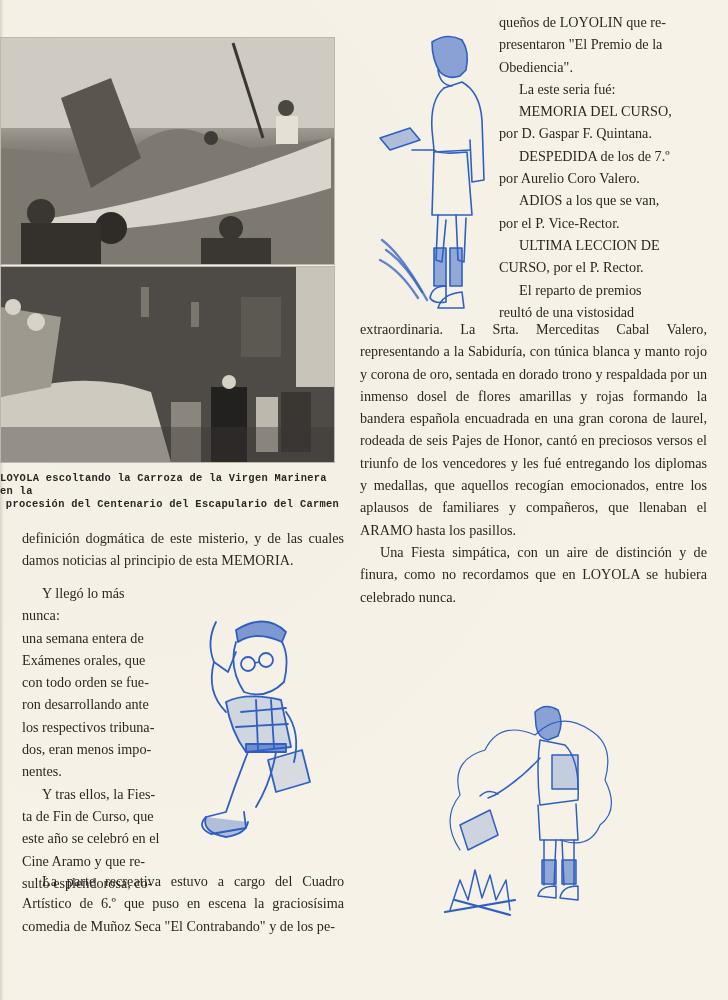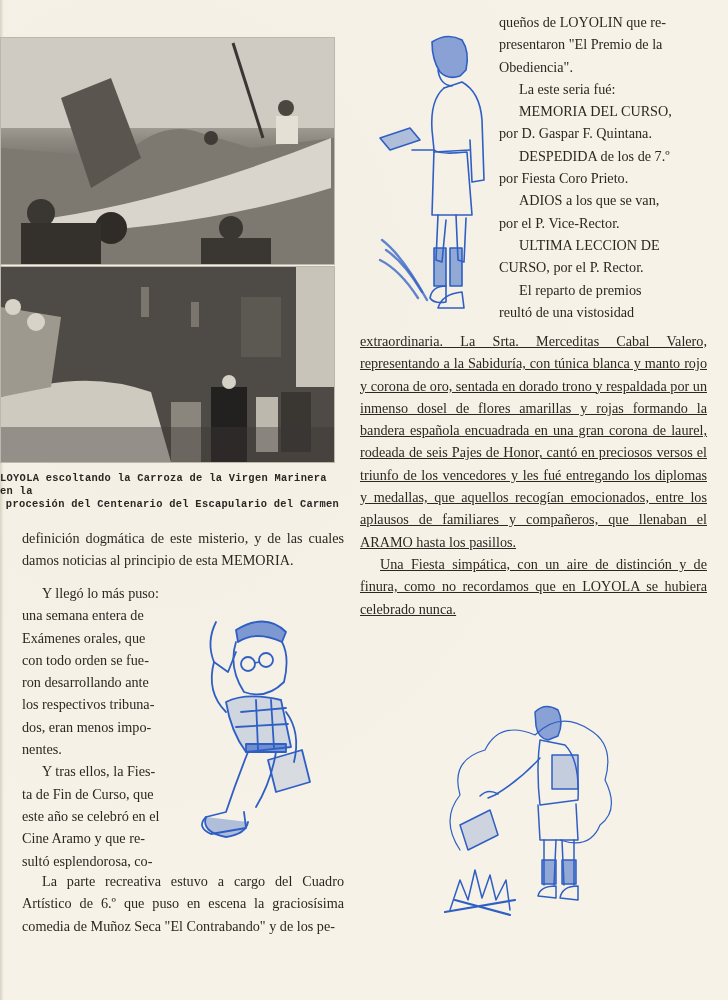--- a/index.html
+++ b/index.html
@@ -32,21 +32,21 @@
   .caption .l1 { display:block; text-align:left; padding-left:0; }
 
   
   .text { position:absolute; font-size:14.2px; line-height:22.3px; color:#2d2723; }
   .text p { margin:0; }
   .indent { text-indent:20px; }
   .justify { text-align:justify; text-align-last:left; }
 
   .rc-top { left:499px; top:11px; width:210px; }
   .rc-top p.line { white-space:nowrap; }
-  .rc-main { left:360px; top:330px; width:347px;text-decoration:underline; }
+  .rc-main { left:360px; top:318px; width:347px; }
 
   .lc-main { left:22px; top:527px; width:322px; }
   .lc-narrow { left:22px; top:582px; width:143px; }
   .lc-bottom { left:22px; top:870px; width:322px; }
 
   .ill { position:absolute; }
   .ill svg { width:100%; height:100%; }
 </style>
 </head>
 <body>
@@ -98,40 +98,40 @@
   </div>
 
   <div class="text rc-top">
     <p class="line">queños de LOYOLIN que re-</p>
     <p class="line">presentaron "El Premio de la</p>
     <p class="line">Obediencia".</p>
     <p class="line indent">La este seria fué:</p>
     <p class="line indent">MEMORIA DEL CURSO,</p>
     <p class="line">por D. Gaspar F. Quintana.</p>
     <p class="line indent">DESPEDIDA de los de 7.º</p>
-    <p class="line">por Fiesta Coro Prieto.</p>
+    <p class="line">por Aurelio Coro Valero.</p>
     <p class="line indent">ADIOS a los que se van,</p>
     <p class="line">por el P. Vice-Rector.</p>
     <p class="line indent">ULTIMA LECCION DE</p>
     <p class="line">CURSO, por el P. Rector.</p>
     <p class="line indent">El reparto de premios</p>
     <p class="line">reultó de una vistosidad</p>
   </div>
 
   <div class="text rc-main justify">
     <p>extraordinaria. La Srta. Merceditas Cabal Valero, representando a la Sabiduría, con túnica blanca y manto rojo y corona de oro, sentada en dorado trono y respaldada por un inmenso dosel de flores amarillas y rojas formando la bandera española encuadrada en una gran corona de laurel, rodeada de seis Pajes de Honor, cantó en preciosos versos el triunfo de los vencedores y les fué entregando los diplomas y medallas, que aquellos recogían emocionados, entre los aplausos de familiares y compañeros, que llenaban el ARAMO hasta los pasillos.</p>
     <p class="indent">Una Fiesta simpática, con un aire de distinción y de finura, como no recordamos que en LOYOLA se hubiera celebrado nunca.</p>
   </div>
 
   <div class="text lc-main justify">
     <p>definición dogmática de este misterio, y de las cuales damos noticias al principio de esta MEMORIA.</p>
   </div>
 
   <div class="text lc-narrow">
-    <p class="indent">Y llegó lo más puso:</p>
+    <p class="indent">Y llegó lo más nunca:</p>
     <p>una semana entera de</p>
     <p>Exámenes orales, que</p>
     <p>con todo orden se fue-</p>
     <p>ron desarrollando ante</p>
     <p>los respectivos tribuna-</p>
     <p>dos, eran menos impo-</p>
     <p>nentes.</p>
     <p class="indent">Y tras ellos, la Fies-</p>
     <p>ta de Fin de Curso, que</p>
     <p>este año se celebró en el</p>

